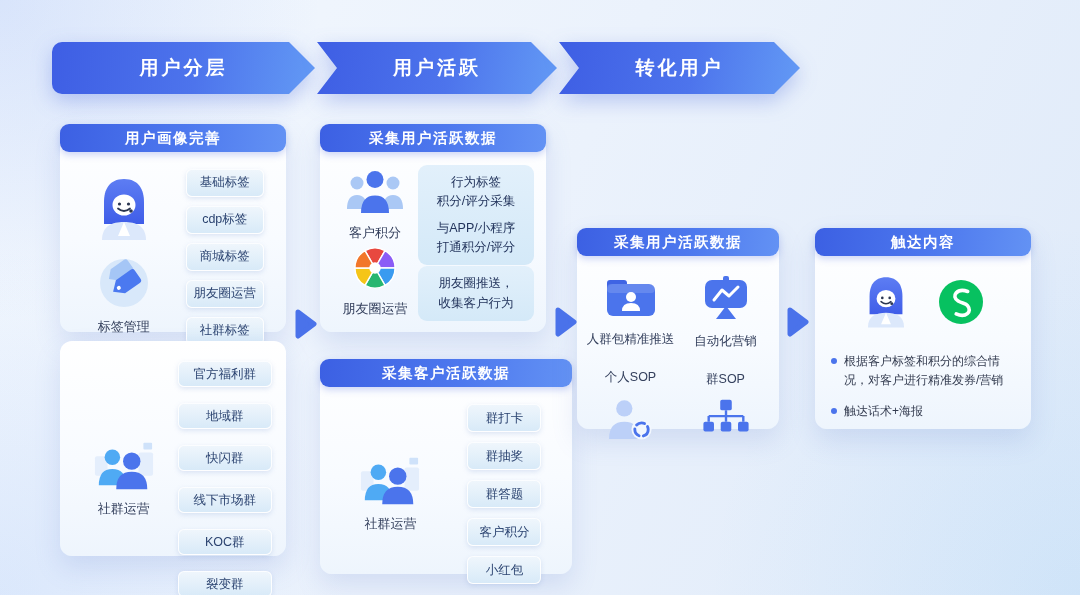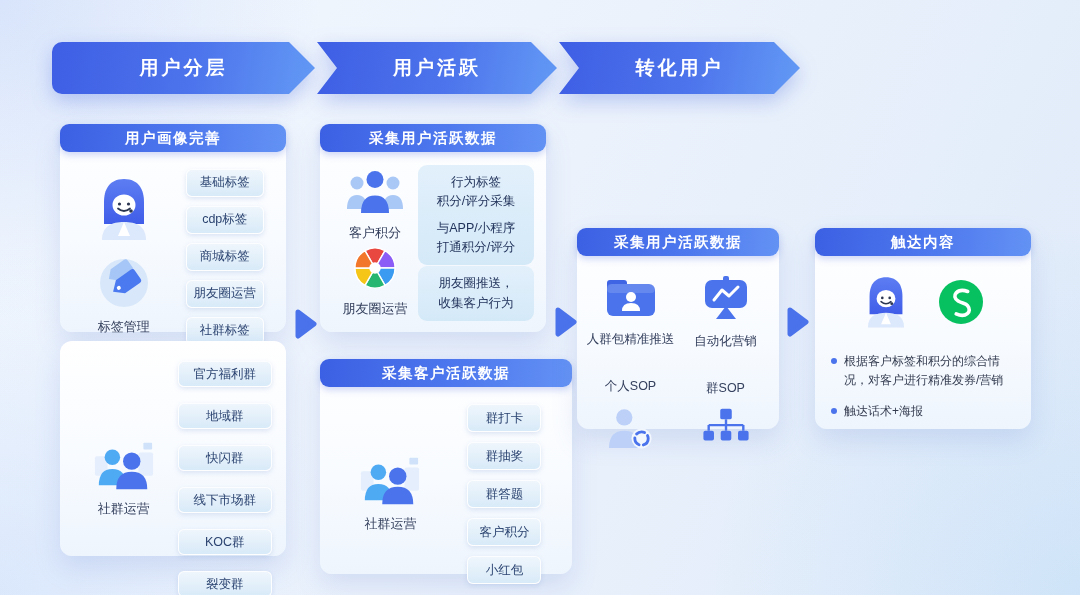--- a/index.html
+++ b/index.html
@@ -38,21 +38,21 @@
   .chips-6 .chip{width:92px;height:24px;margin:8px 0;}
   .chips-d .chip{width:72px;height:26px;margin:5px 0;}
   .icon-label{font-size:13px;color:#35415e;margin-top:6px;}
   .note{background:linear-gradient(180deg,#e2f0fb,#d4e9f8);border-radius:9px;
     padding:8px 6px;text-align:center;color:#23345c;font-size:12.5px;line-height:1.55;}
   .note .gap{height:7px;}
   
   .grid-body{flex:1;display:flex;padding:10px 6px 8px 6px;}
   .grid-col{flex:1;display:flex;flex-direction:column;align-items:center;}
   .grid-col .lbl{font-size:12.5px;color:#35415e;margin-top:9px;}
-  .grid-col .sop{font-size:12.5px;color:#35415e;margin-top:30px;}
+  .grid-col .sop{font-size:12.5px;color:#35415e;margin-top:21px;}
   .grid-col .bot-icon{margin-top:11px;}
   
   .reach-body{flex:1;display:flex;flex-direction:column;padding:14px 14px 8px 14px;}
   .reach-icons{display:flex;justify-content:center;align-items:center;gap:30px;margin-top:6px;}
   .bullets{margin-top:20px;display:flex;flex-direction:column;gap:12px;}
   .bullet{display:flex;font-size:12px;line-height:1.6;color:#333b4f;}
   .bullet .dot{flex:0 0 6px;width:6px;height:6px;border-radius:50%;background:#4b74ec;margin:6px 7px 0 2px;}
   
   .tri{position:absolute;}
 </style>

